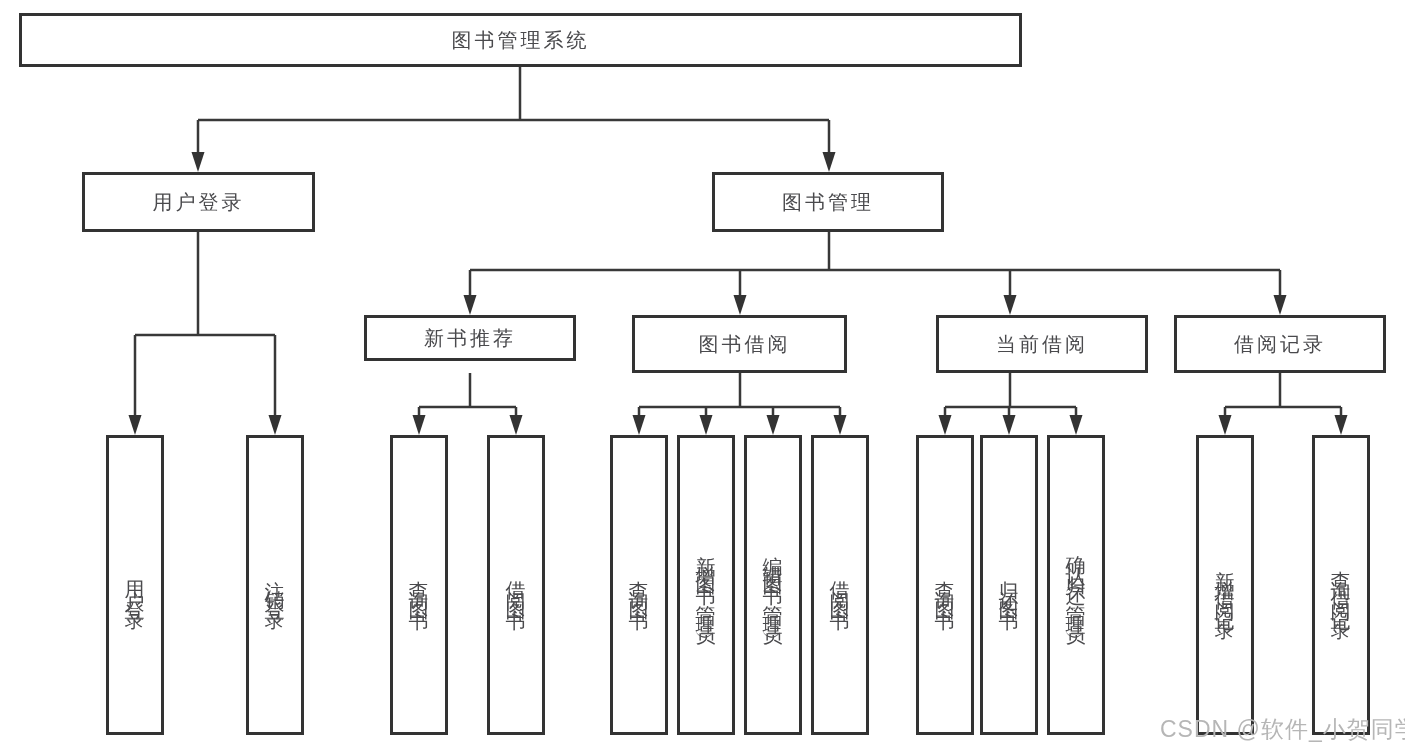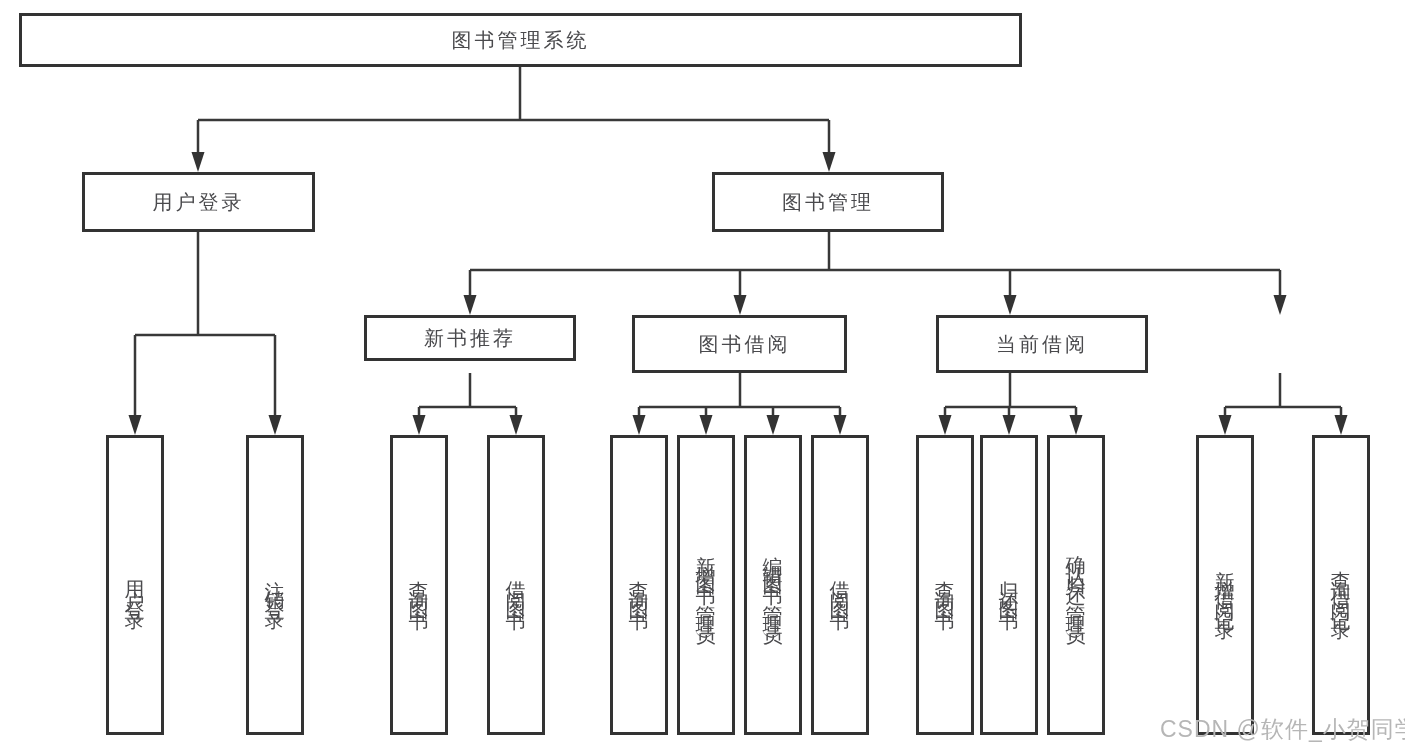--- a/index.html
+++ b/index.html
@@ -133,20 +133,23 @@
 
   <div class="node" id="node-new-book">
     <span class="hlabel">新书推荐</span>
   </div>
   <div class="node" id="node-book-borrow">
     <span class="hlabel">图书借阅</span>
   </div>
   <div class="node" id="node-current">
     <span class="hlabel">当前借阅</span>
   </div>
+  <div class="node" id="node-records">
+    <span class="hlabel">借阅记录</span>
+  </div>
 
   <div class="node leaf" id="leaf-ul-login">
     <span class="vlabel">用户登录</span>
   </div>
   <div class="node leaf" id="leaf-ul-logout">
     <span class="vlabel">注销登录</span>
   </div>
   <div class="node leaf" id="leaf-nb-query">
     <span class="vlabel">查询图书</span>
   </div>

